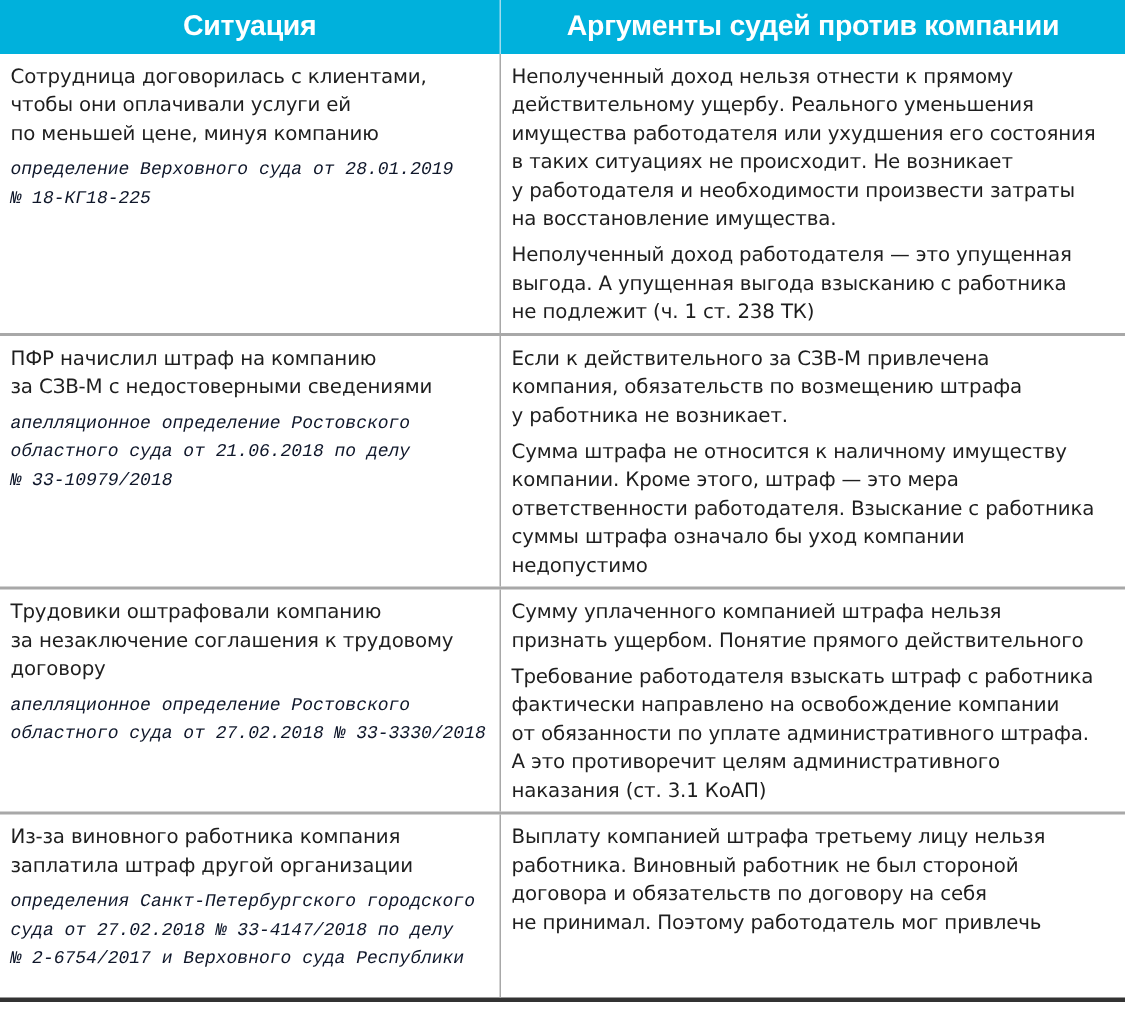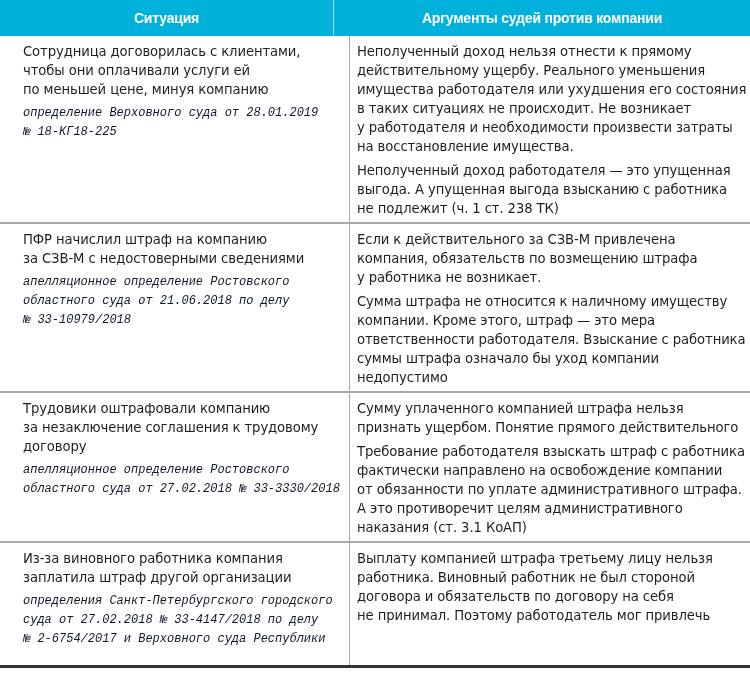--- a/index.html
+++ b/index.html
@@ -1,25 +1,25 @@
 <!DOCTYPE html>
 <html><head>
 <meta charset="utf-8">
 <style>
   html, body { margin: 0; padding: 0; background: #ffffff; }
   body { width: 750px; height: 678px; overflow: hidden; position: relative; }
   .tbl { position: absolute; left: 0; top: 0; width: 750px; }
   .hdr { display: flex; height: 36px; background: #00b1dc; }
-  .hdr .h { color: #ffffff; font-family: "Liberation Sans", sans-serif; font-weight: bold; font-size: 14px;
+  .hdr .h { color: #ffffff; font-family: "Liberation Sans", sans-serif; font-weight: bold; font-size: 19px;
             display: flex; align-items: center; justify-content: center; letter-spacing: -0.2px; }
   .hdr .h1 { width: 333px; border-right: 1px solid #9fdcef; }
   .hdr .h2 { flex: 1; }
   .row { display: flex; border-bottom: 2px solid #a8a8a8; }
   .row.last { border-bottom: 3px solid #333333; }
-  .c1 { width: 322px; padding: 6px 4px 16px 7px; box-sizing: content-box; margin-left: 16px; }
+  .c1 { width: 322px; padding: 6px 4px 16px 7px; box-sizing: content-box; }
   .c2 { flex: 1; border-left: 1px solid #a8a8a8; padding: 6px 2px 4px 7px; }
   .sit { font-family: "DejaVu Sans", sans-serif; font-size: 13.2px; line-height: 19px; color: #1e1e1e; letter-spacing: -0.1px; }
   .ref { font-family: Liberation Mono, monospace; font-style: italic; font-size: 12px; line-height: 19px; color: #0f172a; margin-top: 5px; }
   .arg { font-family: "DejaVu Sans", sans-serif; font-size: 13.2px; line-height: 19px; color: #1e1e1e; letter-spacing: -0.1px; }
   .arg + .arg { margin-top: 5px; }
   .ln { display: block; white-space: nowrap; }
 </style>
 </head>
 <body>
 

